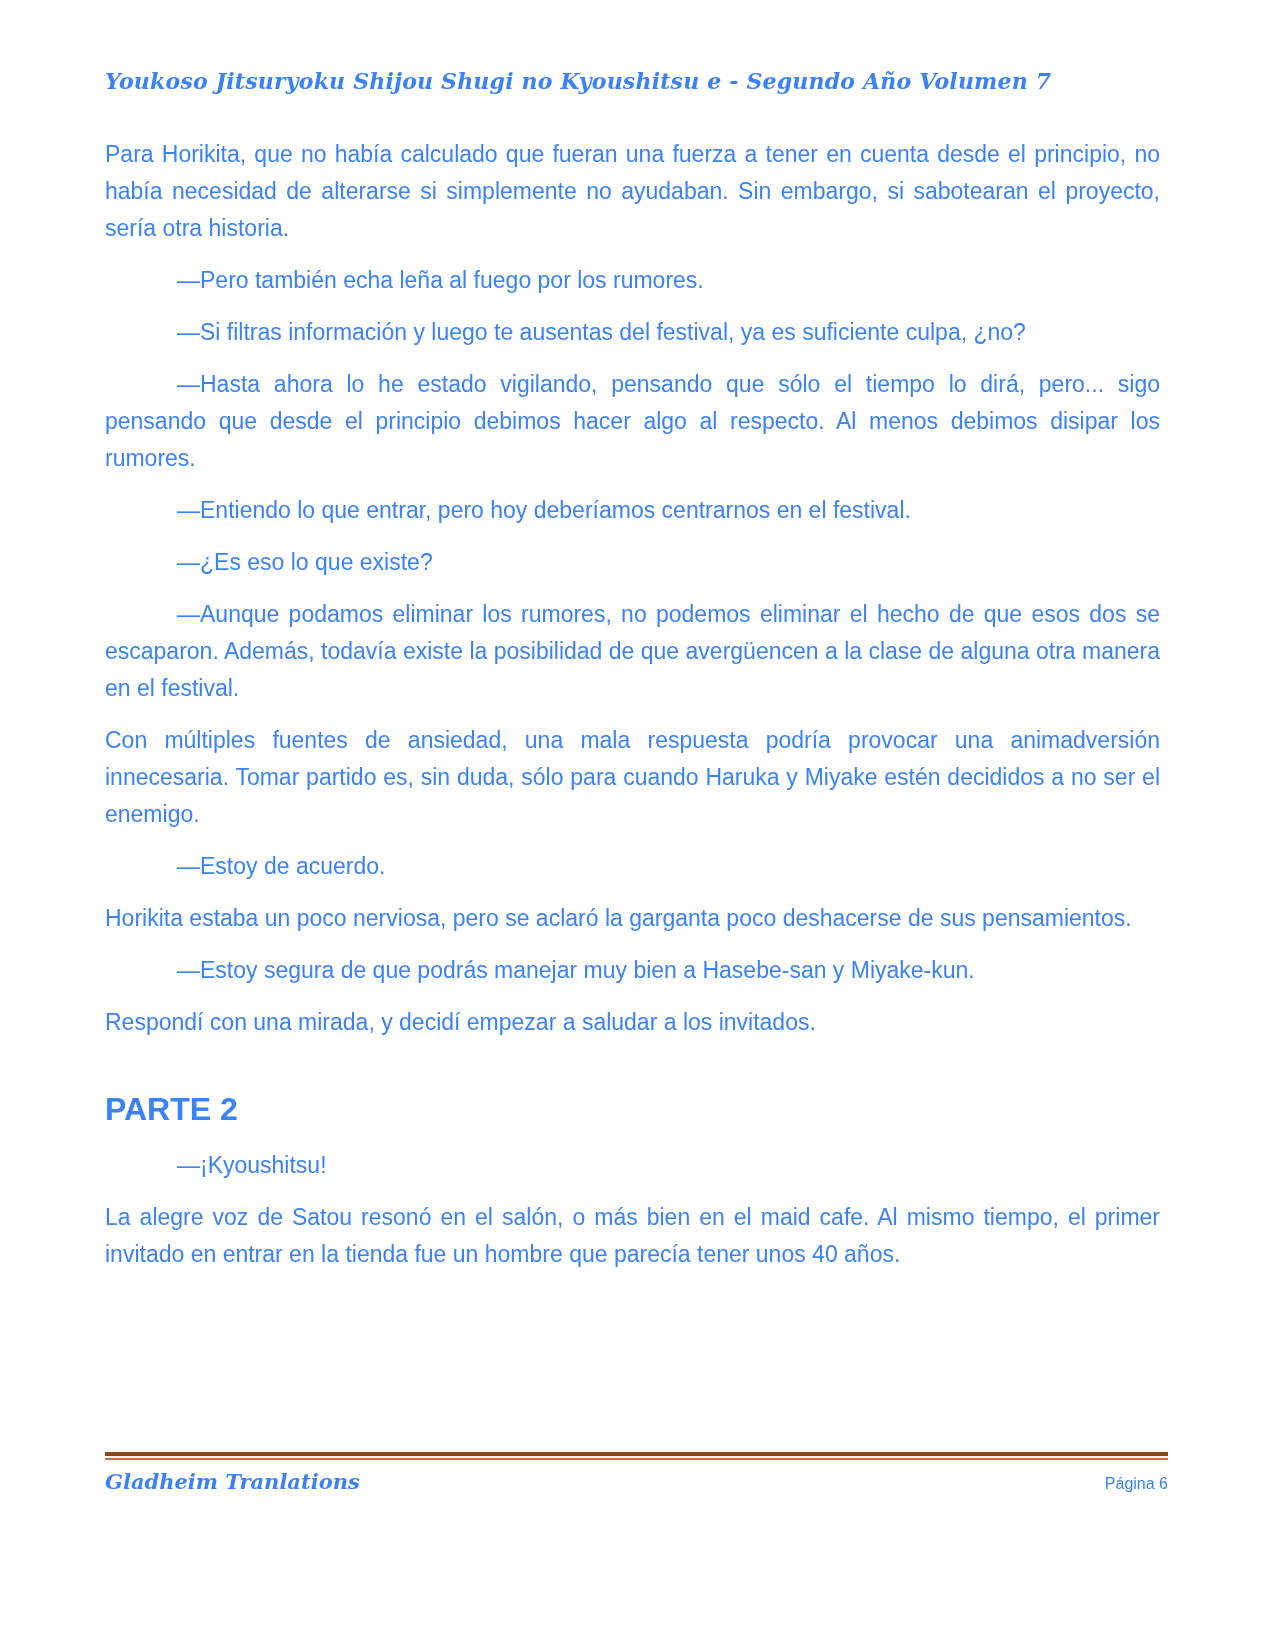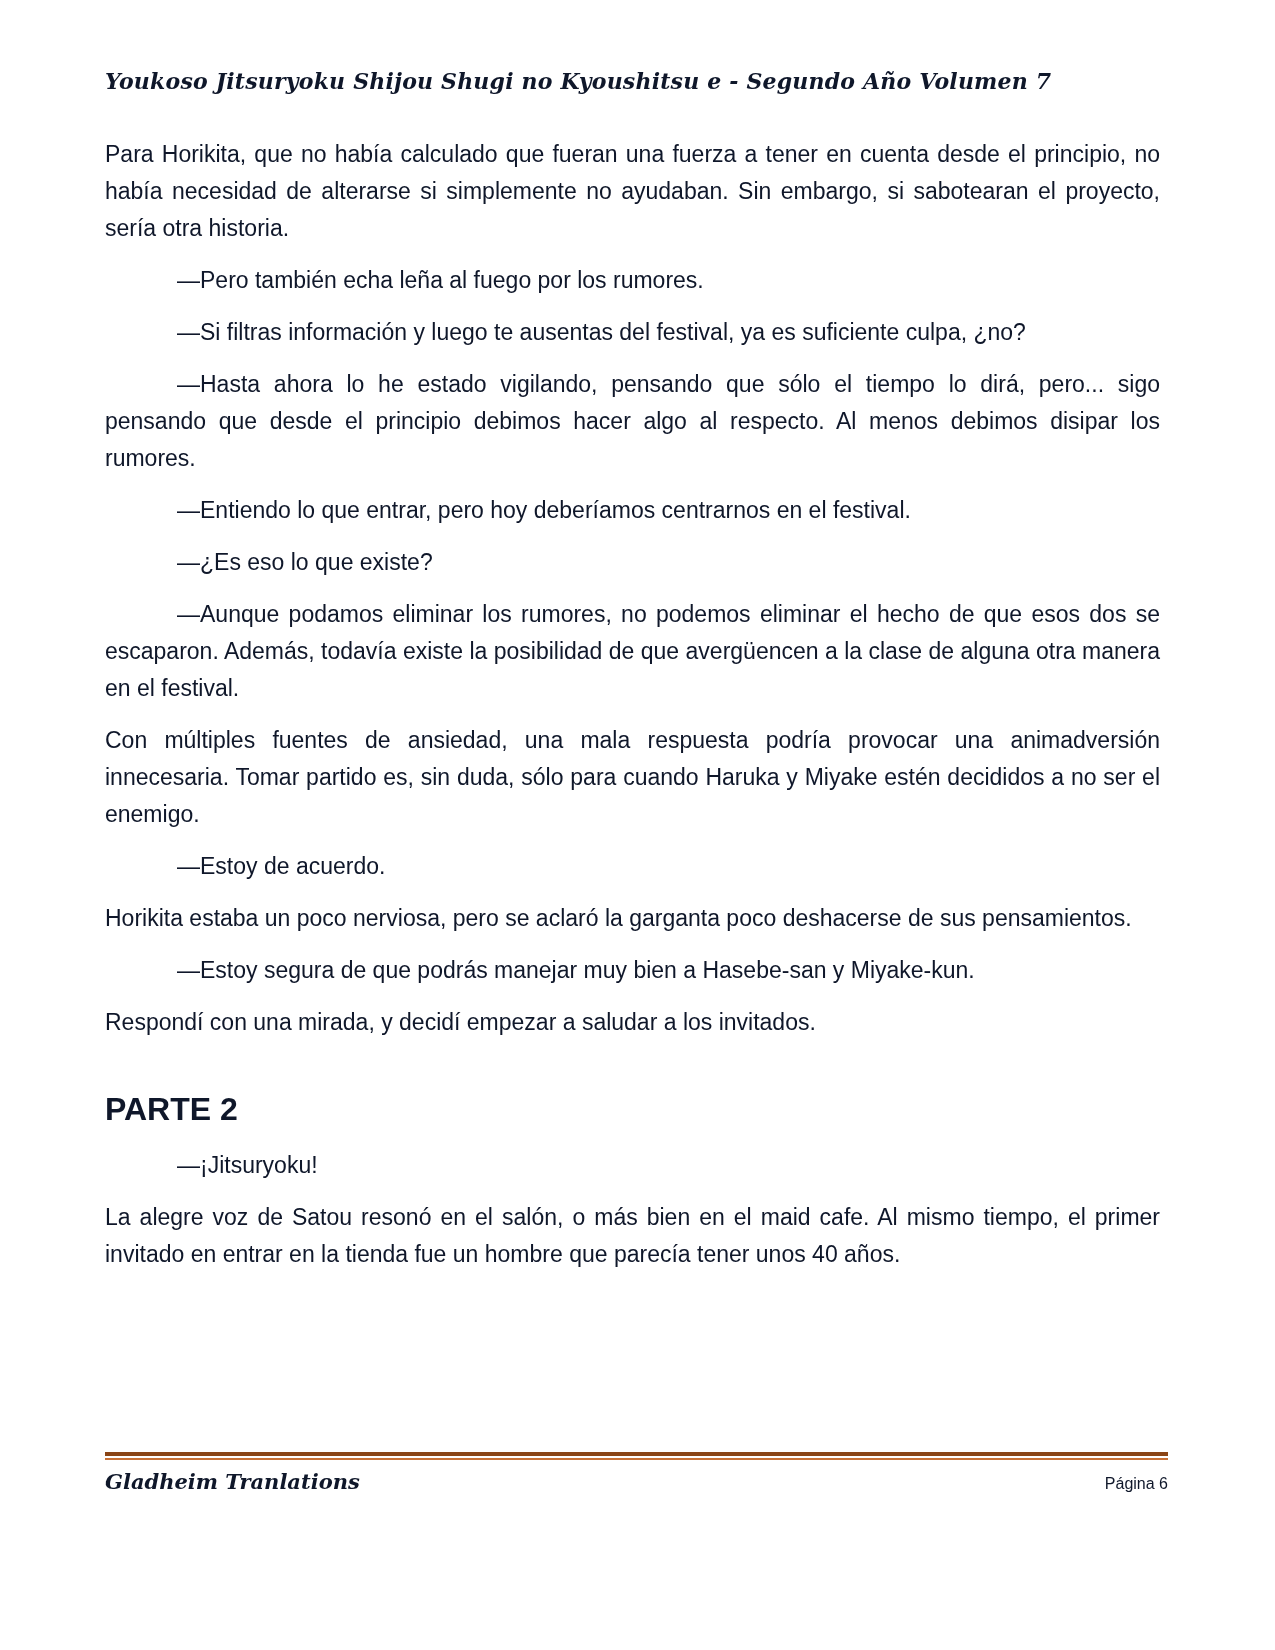--- a/index.html
+++ b/index.html
@@ -6,21 +6,21 @@
     margin: 0;
     padding: 0;
     background: #ffffff;
   }
   .page {
     position: relative;
     width: 1275px;
     height: 1650px;
     background: #ffffff;
     font-family: "Liberation Sans", sans-serif;
-    color: #0f172a;
+    color: #3b82f6;
     overflow: hidden;
   }
   .doc-header {
     position: absolute;
     top: 68px;
     left: 105px;
     right: 105px;
   }
   .header-title {
     font-family: "DejaVu Serif", serif;
@@ -93,21 +93,21 @@
     <p class="para dialogue">—Hasta ahora lo he estado vigilando, pensando que sólo el tiempo lo dirá, pero... sigo pensando que desde el principio debimos hacer algo al respecto. Al menos debimos disipar los rumores.</p>
     <p class="para dialogue">—Entiendo lo que entrar, pero hoy deberíamos centrarnos en el festival.</p>
     <p class="para dialogue">—¿Es eso lo que existe?</p>
     <p class="para dialogue">—Aunque podamos eliminar los rumores, no podemos eliminar el hecho de que esos dos se escaparon. Además, todavía existe la posibilidad de que avergüencen a la clase de alguna otra manera en el festival.</p>
     <p class="para">Con múltiples fuentes de ansiedad, una mala respuesta podría provocar una animadversión innecesaria. Tomar partido es, sin duda, sólo para cuando Haruka y Miyake estén decididos a no ser el enemigo.</p>
     <p class="para dialogue">—Estoy de acuerdo.</p>
     <p class="para">Horikita estaba un poco nerviosa, pero se aclaró la garganta poco deshacerse de sus pensamientos.</p>
     <p class="para dialogue">—Estoy segura de que podrás manejar muy bien a Hasebe-san y Miyake-kun.</p>
     <p class="para">Respondí con una mirada, y decidí empezar a saludar a los invitados.</p>
     <h2 class="section-heading">PARTE 2</h2>
-    <p class="para dialogue">—¡Jitsuryoku!</p>
+    <p class="para dialogue">—¡Kyoushitsu!</p>
     <p class="para">La alegre voz de Satou resonó en el salón, o más bien en el maid cafe. Al mismo tiempo, el primer invitado en entrar en la tienda fue un hombre que parecía tener unos 40 años.</p>
   </main>
 
   <footer class="doc-footer">
     <div class="footer-rule">
       <div class="rule-thick" style="background: rgb(138, 69, 22);"></div>
       <div class="rule-thin" style="background: rgb(200, 113, 55);"></div>
     </div>
     <div class="footer-row">
       <span class="footer-left">Gladheim Tranlations</span>

